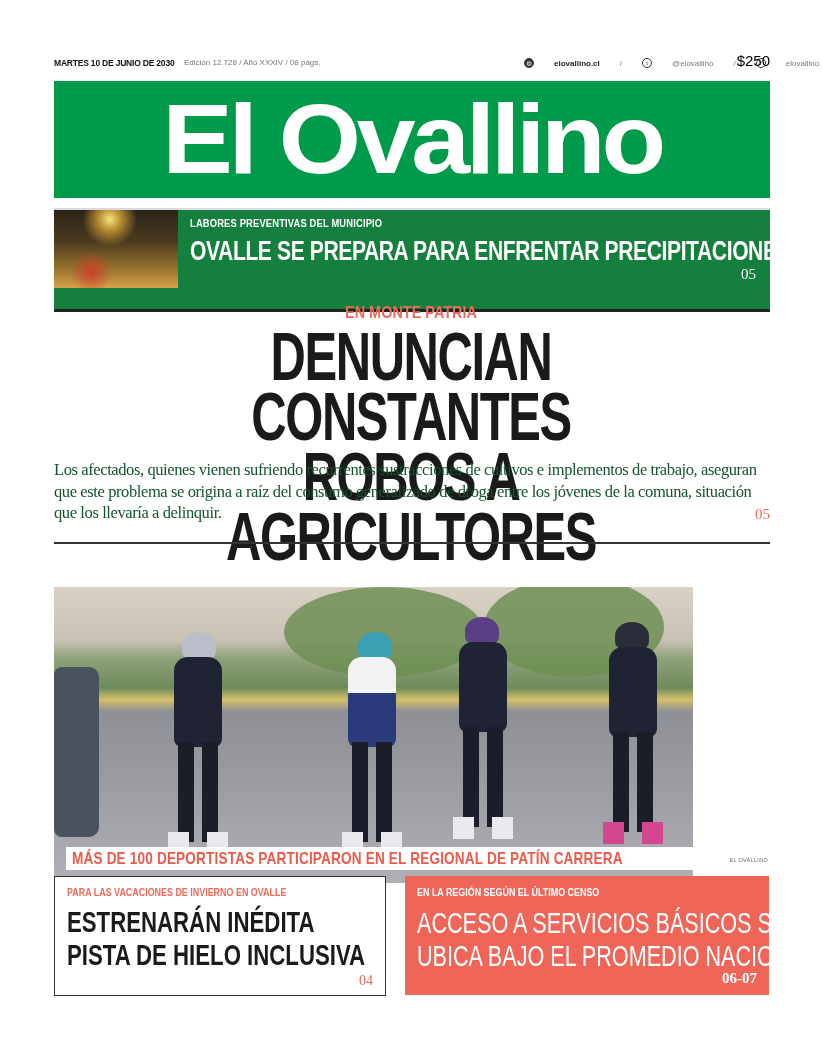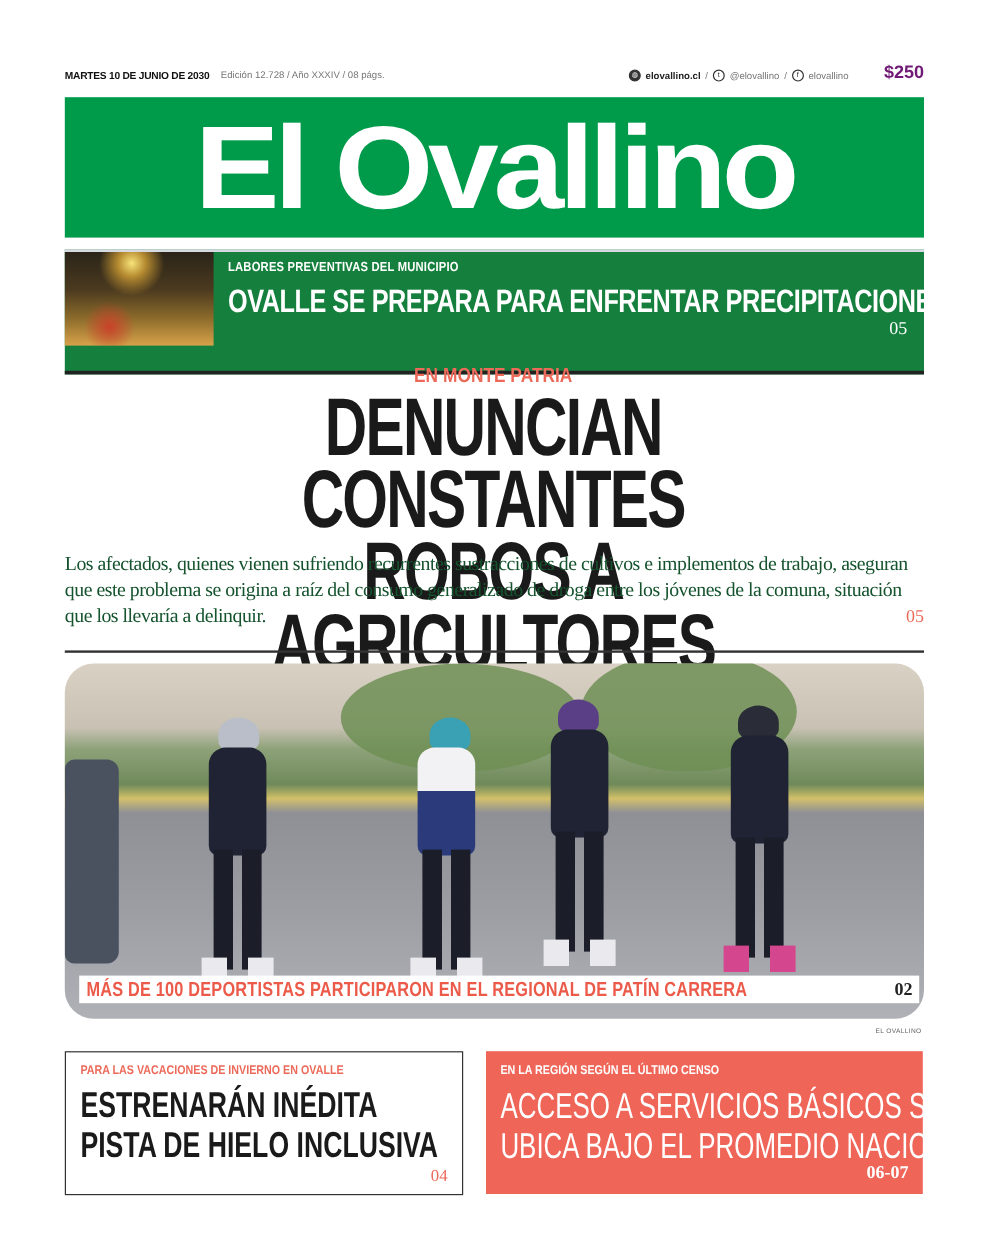--- a/index.html
+++ b/index.html
@@ -2,47 +2,47 @@
 <html><head>
 <meta charset="utf-8">
 <style>
   * { margin:0; padding:0; box-sizing:border-box; }
   html, body { width:822px; height:1048px; background:#ffffff; overflow:hidden; }
   body { position:relative; font-family:"Liberation Sans", sans-serif; color:#1a1a1a; }
 
   .topbar { position:absolute; left:54px; top:54px; width:716px; height:18px; }
   .date { position:absolute; left:0; top:4px; font-size:8.5px; font-weight:bold; letter-spacing:-0.2px; color:#111; }
   .edition { position:absolute; left:130px; top:4px; font-size:8px; color:#777; }
-  .web { position:absolute; left:470px; top:4px; font-size:8px; color:#777; display:flex; align-items:center; gap:4px; }
+  .web { position:absolute; left:470px; top:4px; font-size:8px; color:#777; display:flex; align-items:center; gap:20px; }
   .web .site { font-weight:bold; color:#222; }
   .ico { display:inline-block; width:10px; height:10px; border-radius:50%; border:1.2px solid #333; font-size:6px; line-height:8px; text-align:center; color:#333; }
   .ico.globe { background:#333; color:#fff; border-color:#333; }
-  .price { position:absolute; right:0; top:-2px; font-size:15px; font-weight:bold; color:#701a75; }
+  .price { position:absolute; right:0; top:-2px; font-size:15px; font-weight:normal; color:#000000; }
 
   .masthead { position:absolute; left:54px; top:81px; width:716px; height:117px; background:#009b4a; }
   .masthead .logo { position:absolute; left:0; right:0; top:4px; text-align:center; color:#fff; font-family:"Liberation Sans", sans-serif; font-weight:bold; font-size:98px; letter-spacing:-4px; line-height:108px; transform:scaleX(1.08); }
 
   .banner { position:absolute; left:54px; top:208px; width:716px; height:104px; background:#15803d; border-top:2px solid #d9d9e4; border-bottom:3px solid #222; }
   .banner .photo { position:absolute; left:0; top:0; width:124px; height:78px;
     background: radial-gradient(circle at 45% 12%, #f7e37a 0%, #b58a30 12%, transparent 28%),
                 radial-gradient(circle at 30% 80%, #c9422a 0%, transparent 20%),
                 linear-gradient(180deg, #2a2418 0%, #4b3a1f 40%, #8a6a2a 70%, #d7a24a 100%); }
   .banner .kicker { position:absolute; left:136px; top:7px; font-size:11px; font-weight:bold; color:#fff; letter-spacing:0.2px; transform:scaleX(0.85); transform-origin:left; }
   .banner .title { position:absolute; left:136px; top:26px; font-size:27px; font-weight:bold; color:#fff; letter-spacing:-0.5px; transform:scaleX(0.78); transform-origin:left; white-space:nowrap; }
   .banner .page { position:absolute; right:14px; top:56px; font-family:"Liberation Serif", serif; font-size:15px; color:#fff; }
 
   .kicker-red { position:absolute; left:0; right:0; top:303px; text-align:center; font-size:17px; font-weight:bold; color:#ec6a5a; transform:scaleX(0.85); }
   .headline { position:absolute; left:0; right:0; top:326px; text-align:center; font-size:68px; font-weight:bold; line-height:60px; color:#1a1a1a; letter-spacing:-2px; transform:scaleX(0.72); }
   .lede { position:absolute; left:54px; top:459px; width:716px; font-family:"Liberation Serif", serif; font-size:16.5px; line-height:21.5px; color:#14532d; letter-spacing:-0.4px; }
   .lede-page { position:absolute; right:52px; top:506px; font-family:"Liberation Serif", serif; font-size:15px; color:#ec6a5a; }
   .rule { position:absolute; left:54px; top:542px; width:716px; height:1.5px; background:#333; }
 
-  .photo-main { position:absolute; left:54px; top:553px; width:716px; height:296px; overflow:hidden;
+  .photo-main { position:absolute; left:54px; top:587px; width:639px; height:296px; overflow:hidden;
     background:
-      linear-gradient(180deg, #d8d1c4 0%, #c9c2b4 18%, #8ea27a 24%, #6f8a5a 34%, #d3c06a 38%, #8f9096 42%, #9d9ea4 70%, #b0b1b6 100%); border-radius: 24px; }
+      linear-gradient(180deg, #d8d1c4 0%, #c9c2b4 18%, #8ea27a 24%, #6f8a5a 34%, #d3c06a 38%, #8f9096 42%, #9d9ea4 70%, #b0b1b6 100%); }
   .tree { position:absolute; border-radius:50%; background:#6f8f55; opacity:0.85; }
   .skater { position:absolute; }
   .skater .helmet { position:absolute; width:34px; height:28px; border-radius:50% 50% 30% 30%; }
   .skater .body { position:absolute; width:48px; height:90px; background:#1f2333; border-radius:14px 14px 8px 8px; }
   .skater .legs { position:absolute; width:40px; height:100px; background:linear-gradient(90deg,#1b1d28 0 40%, transparent 40% 60%, #1b1d28 60% 100%); }
   .skater .skates { position:absolute; width:60px; height:22px; background:linear-gradient(90deg,#e9e9ee 0 35%, transparent 35% 65%, #e9e9ee 65% 100%); }
   .car { position:absolute; left:0; top:80px; width:45px; height:170px; background:#4a5260; border-radius:8px 10px 10px 8px; }
   .caption-box { position:absolute; left:12px; top:260px; background:#fff; padding:2px 6px 1px 6px; white-space:nowrap; }
   .caption-box .txt { font-size:17px; font-weight:bold; color:#ec5a4a; display:inline-block; transform:scaleX(0.8); transform-origin:left; letter-spacing:0.2px; }
   .caption-box .pg { position:absolute; right:6px; top:4px; font-family:"Liberation Serif", serif; font-size:15px; font-weight:bold; color:#222; }

